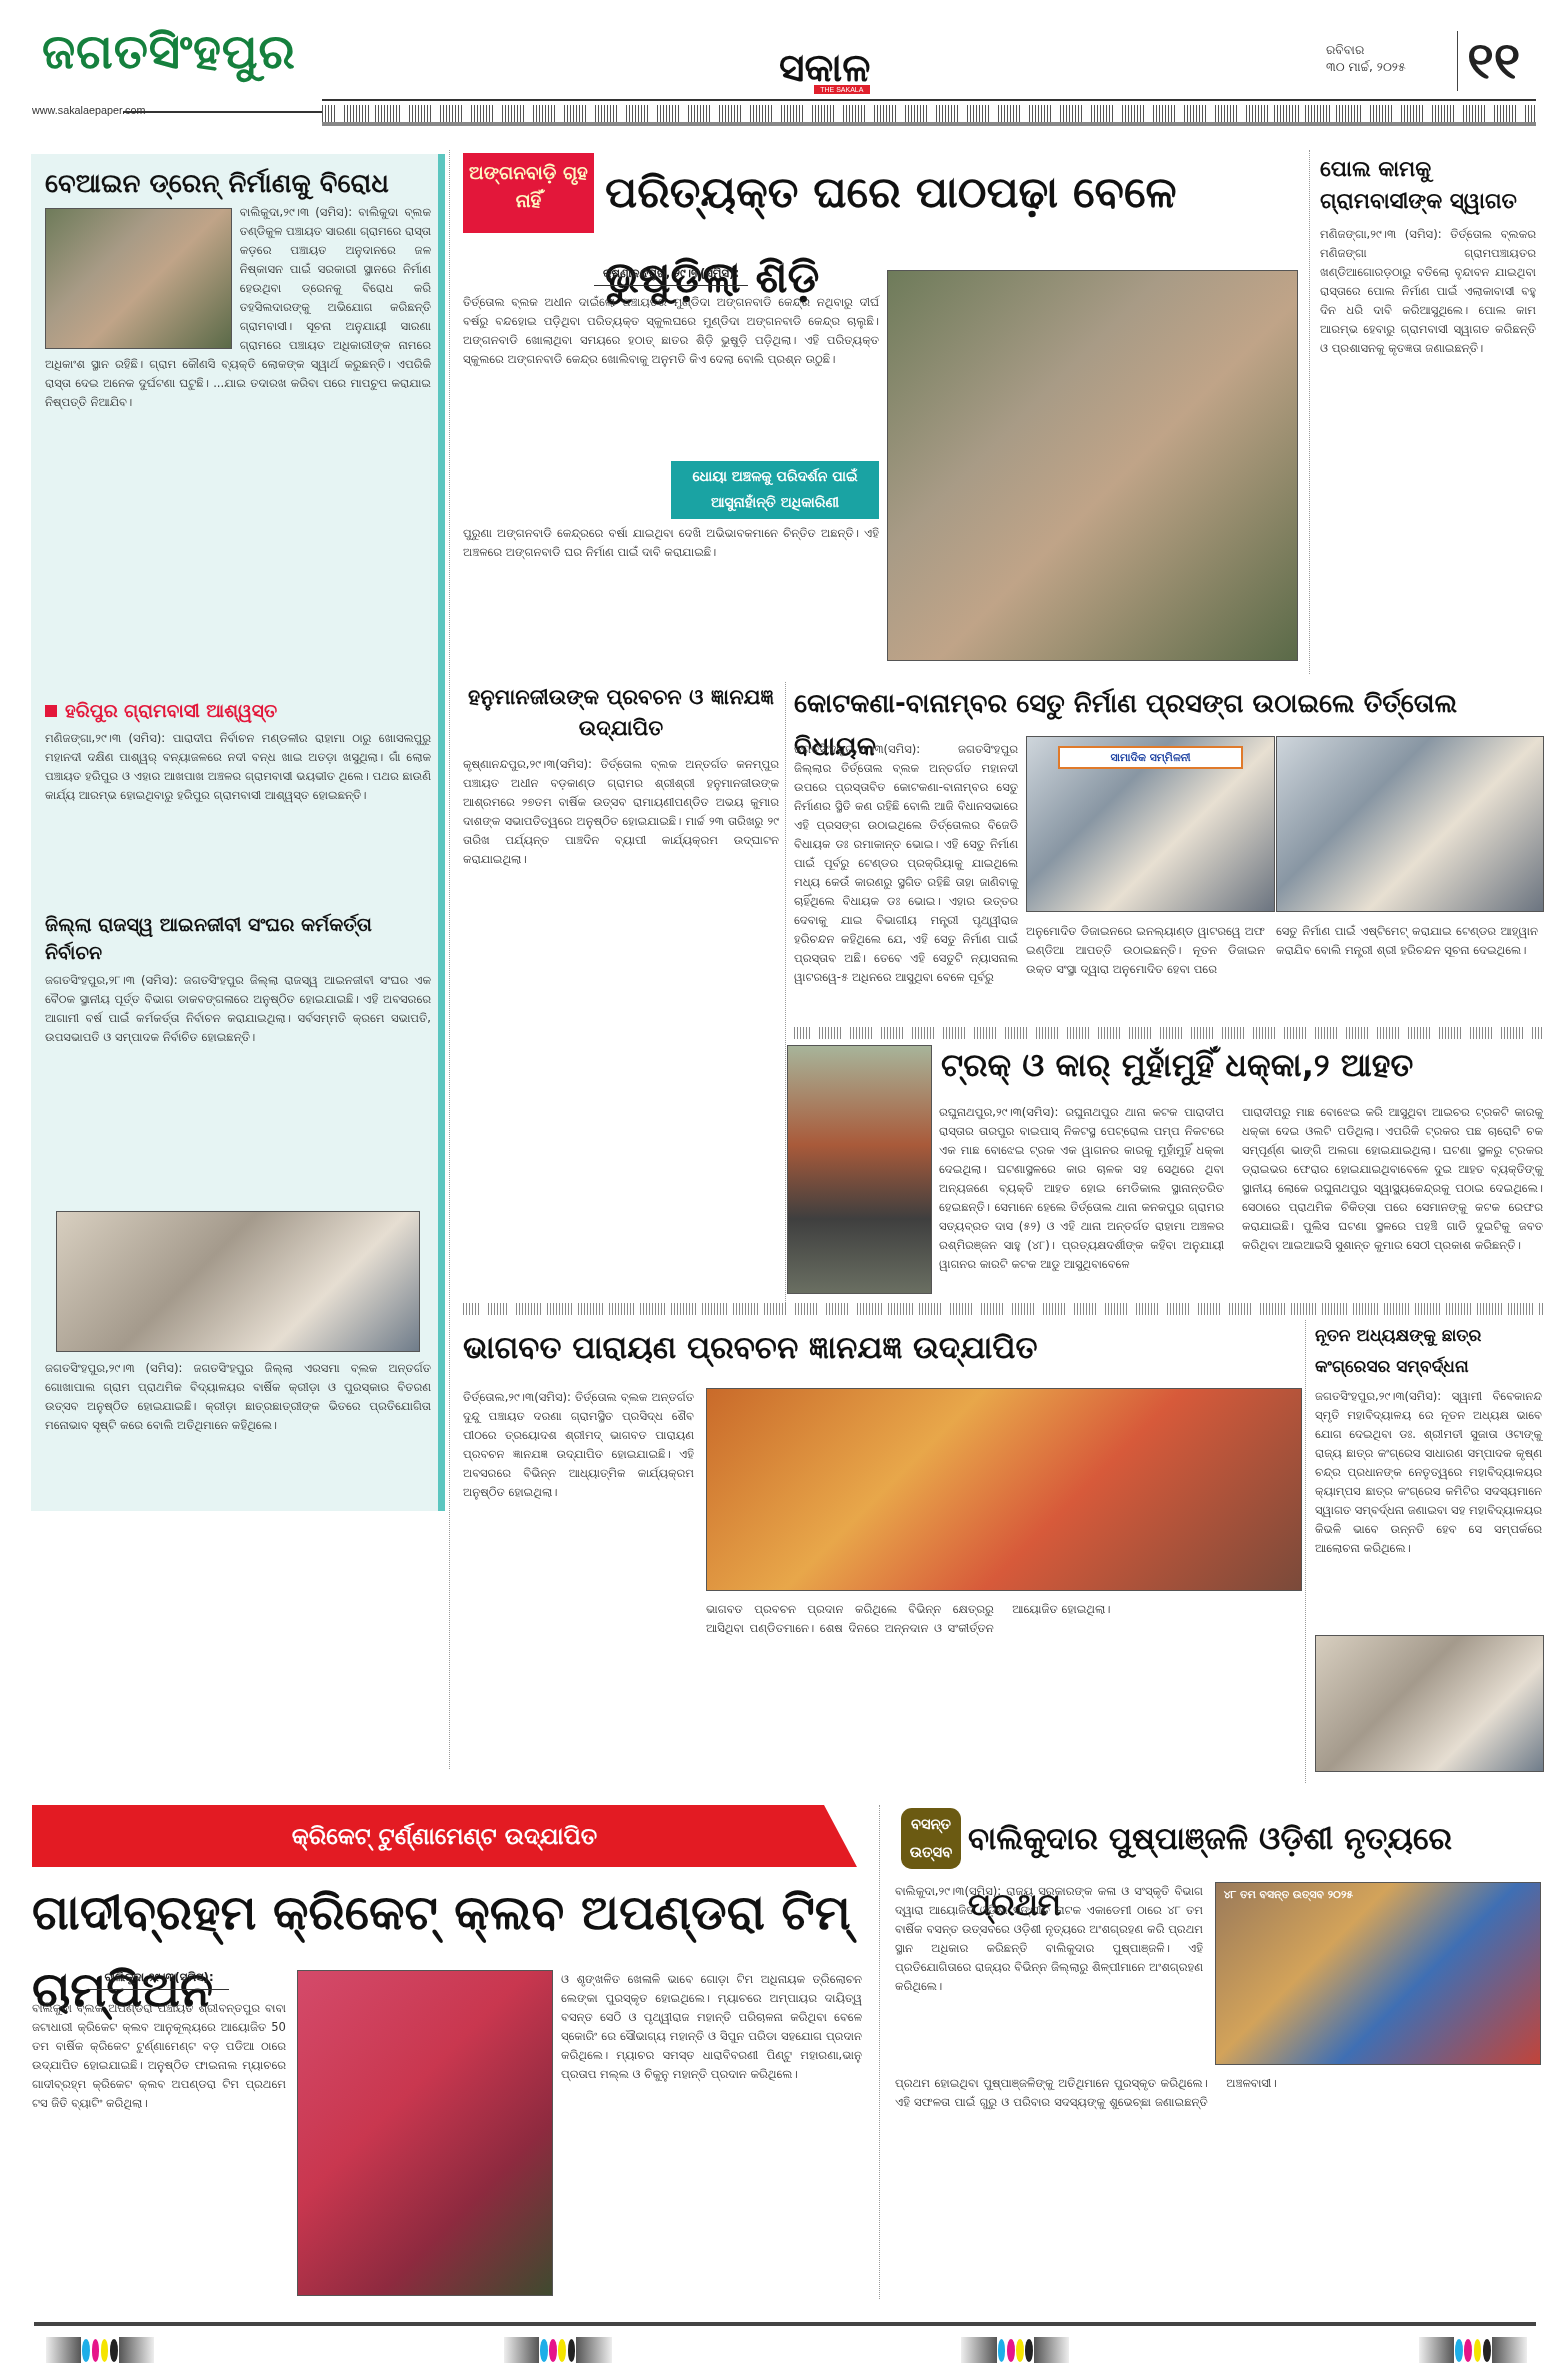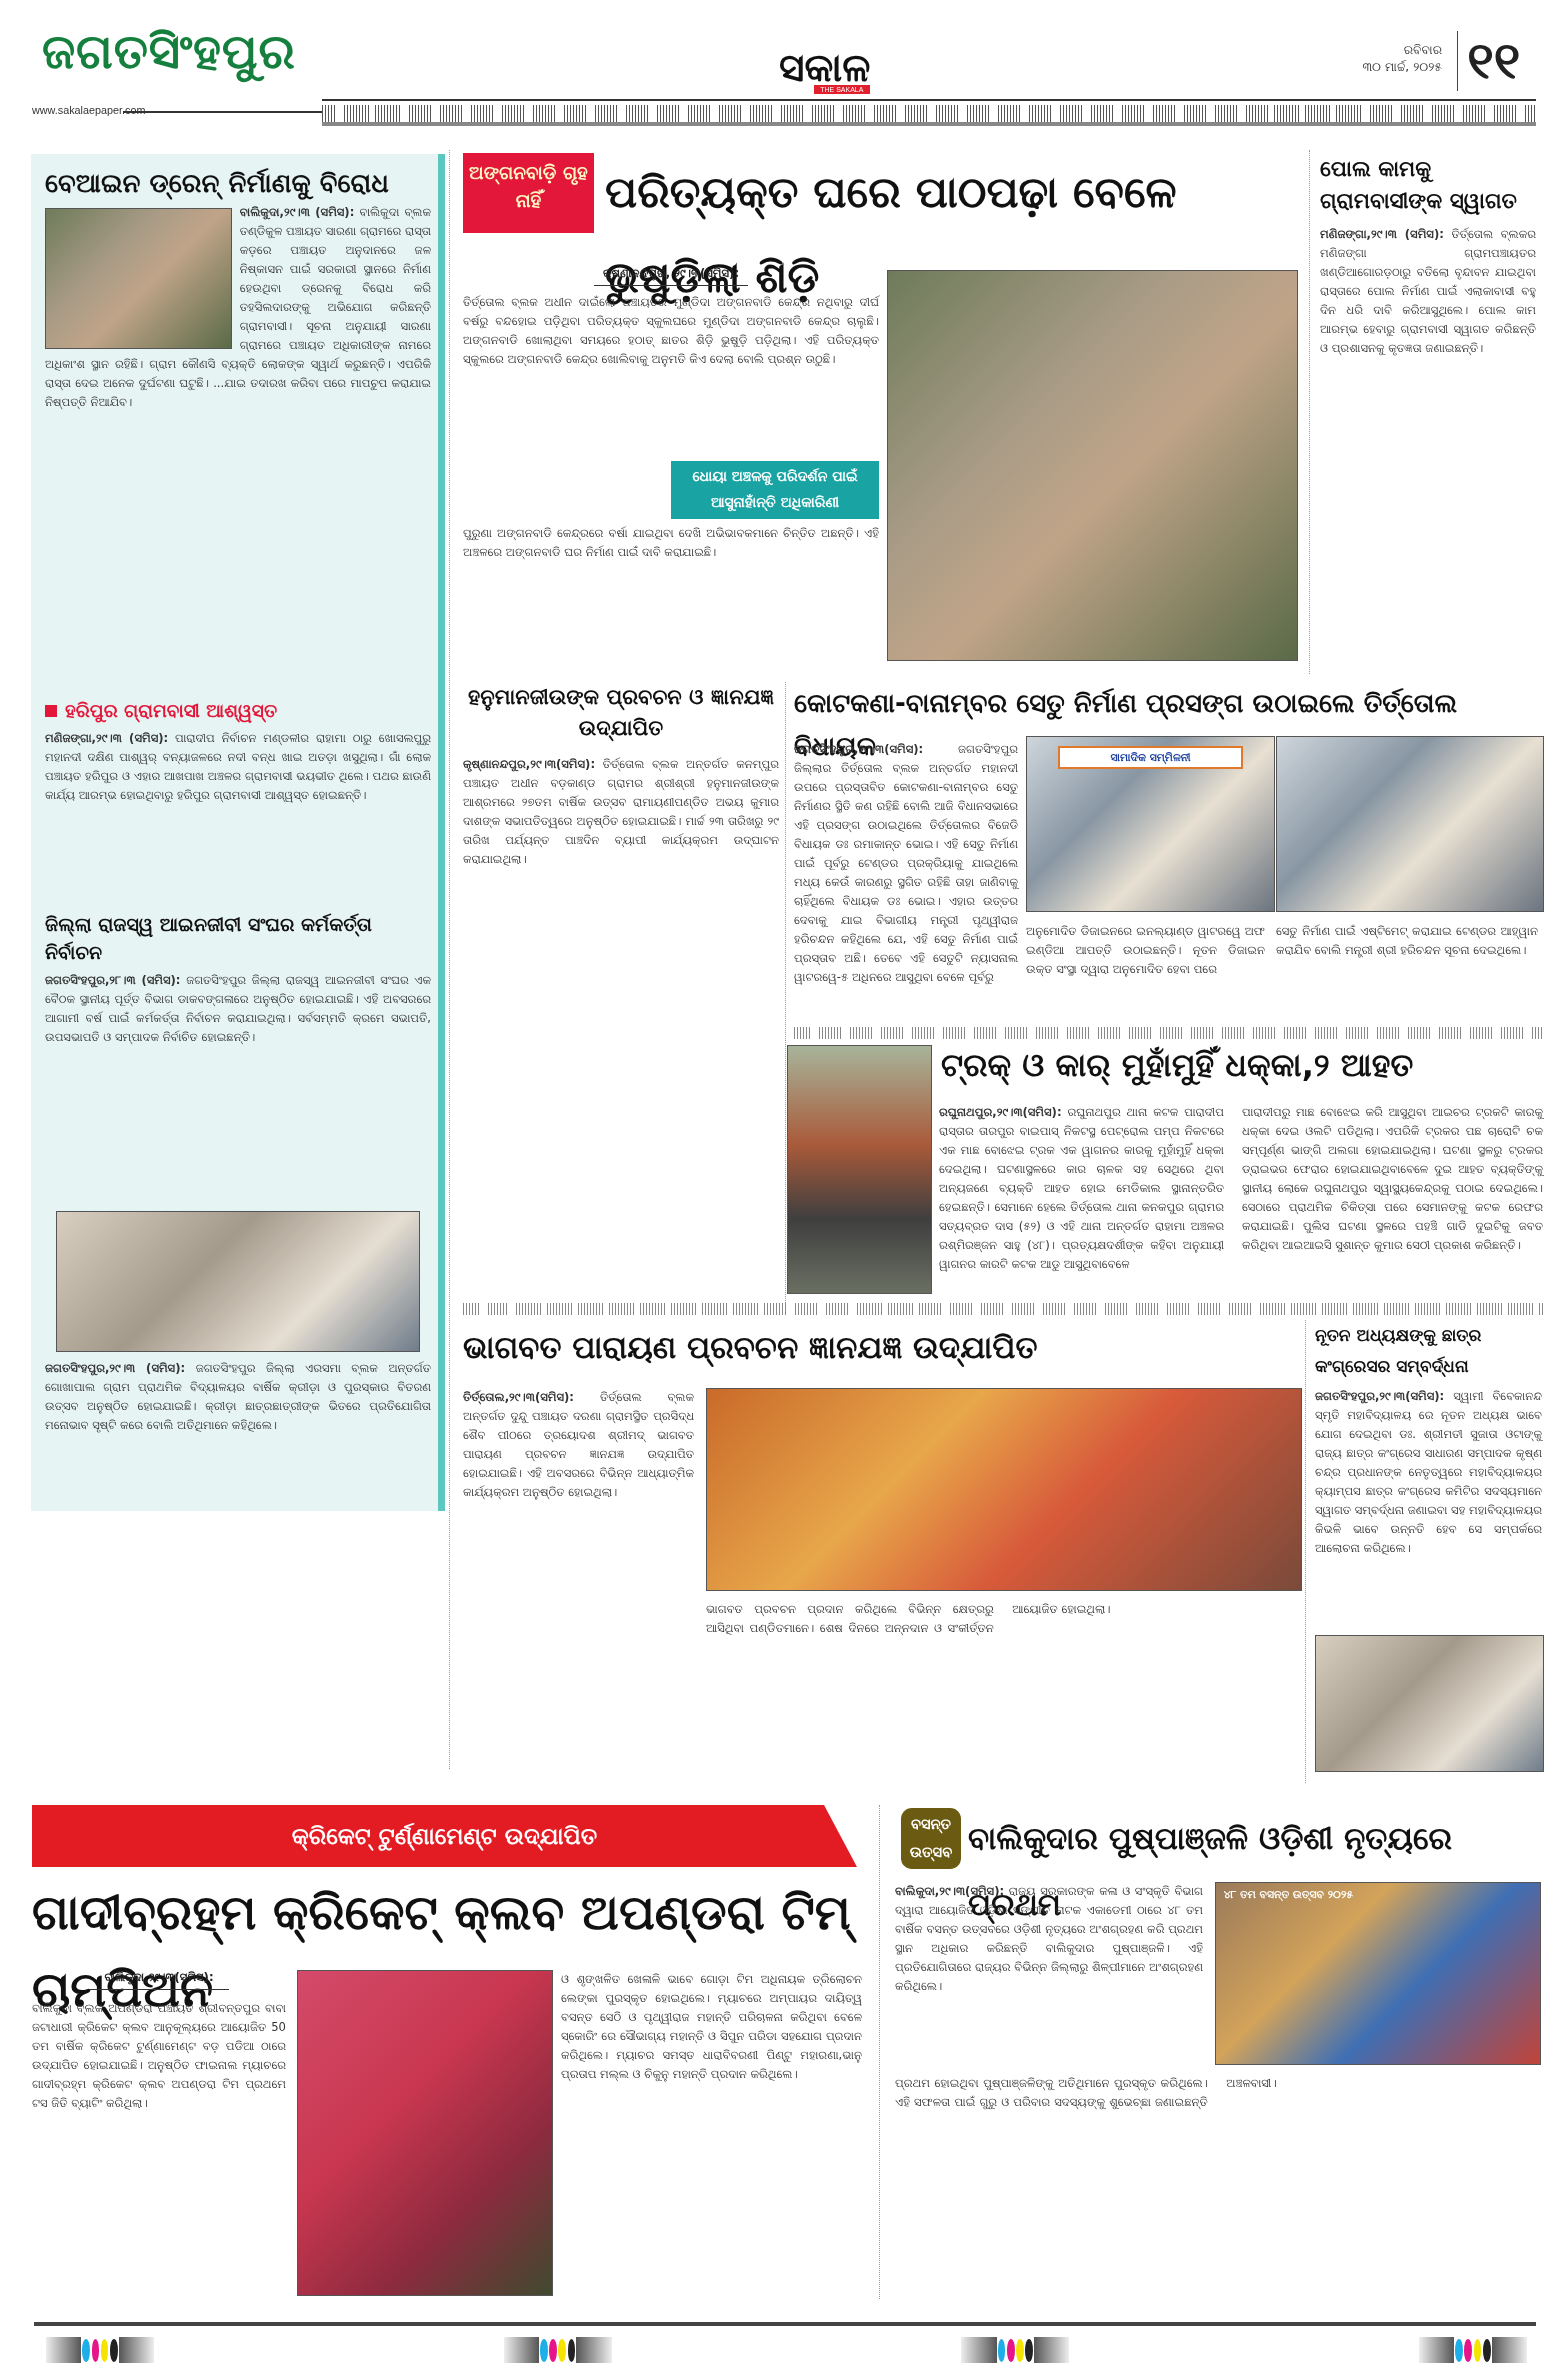--- a/index.html
+++ b/index.html
@@ -3,30 +3,30 @@
 <meta charset="utf-8">
 <style>
   html,body{margin:0;padding:0;background:#fff;}
   body{width:1548px;height:2377px;position:relative;overflow:hidden;font-family:"DejaVu Sans",sans-serif;color:#222;}
   .abs{position:absolute;}
   .masthead-title{left:42px;top:23px;font-size:48px;font-weight:bold;color:#15803d;letter-spacing:0.8px;}
   .site-url{left:32px;top:104px;font-size:10.8px;color:#333;font-family:"Liberation Sans",sans-serif;}
   .url-line{left:123px;top:111px;width:201px;height:1.5px;background:#333;}
   .logo{left:779px;top:45px;font-size:39px;font-weight:bold;color:#111;}
   .logo-sub{left:814px;top:85px;background:#e0202c;color:#fff;font-size:7px;padding:0.8px 6.2px;font-family:"Liberation Sans",sans-serif;}
-  .date-box{left:1326px;top:42px;text-align:right;font-size:12.3px;line-height:17px;color:#333;width:116px;}
+  .date-box{left:1326px;top:42px;font-size:12.3px;line-height:17px;color:#333;width:116px;}
   .page-num{left:1457px;top:31px;font-size:51px;font-weight:bold;color:#222;border-left:1.5px solid #444;padding-left:9.3px;}
   .rule-top{left:322px;top:99px;width:1214px;height:2.3px;background:#333;}
   .barcode{left:322px;top:105px;width:1214px;height:17px;background:repeating-linear-gradient(90deg,#555 0 0.8px,#fff 0.8px 3.1px);}
   .rule-grey{left:322px;top:122px;width:1214px;height:3.9px;background:#888;}
   .col-sep{width:0;border-left:1.5px dotted #999;}
   .teal-box{left:31px;top:154px;width:407px;height:1357px;background:#e6f4f3;border-right:7.7px solid #5cc6c0;}
   h2.hl{margin:0;font-weight:bold;color:#111;}
   .body-text{font-size:11.6px;line-height:19px;color:#333;text-align:justify;}
-  .dateline{font-weight:bold;}
+  .dateline{font-weight:normal;}
   .photo{background:linear-gradient(135deg,#7b8a6a,#b9a88a 40%,#8a7d63 70%,#5f6f55);border:0.8px solid #555;}
   .photo.red{background:linear-gradient(135deg,#d44a6a,#c9374f 40%,#8e2a3f 70%,#3f4a2f);}
   .photo.crowd{background:linear-gradient(135deg,#cfd6dc,#8896a3 35%,#e8e0d2 60%,#6b7480);}
   .photo.stage{background:linear-gradient(135deg,#c96a2a,#e8a74a 35%,#d75a3a 60%,#7a4a3a);}
   .photo.truck{background:linear-gradient(180deg,#a7b49a,#a95a3a 40%,#3f3f3f 70%,#6a6f62);}
   .photo.class{background:linear-gradient(135deg,#d8cfc0,#a49a8c 40%,#e6ded2 70%,#6f7c8a);}
   .photo.dance{background:linear-gradient(135deg,#9a7a5a,#d3a35a 35%,#3f6fb4 60%,#c2443a);}
   .photo.ruin{background:linear-gradient(135deg,#6e7b5a,#a89b86 35%,#c0a488 55%,#5a6a48);}
   .red-tag{background:#e3173a;color:#fef9c3;font-weight:bold;text-align:center;}
   .teal-tag{background:#1aa3a3;color:#fff;font-weight:bold;text-align:center;}

